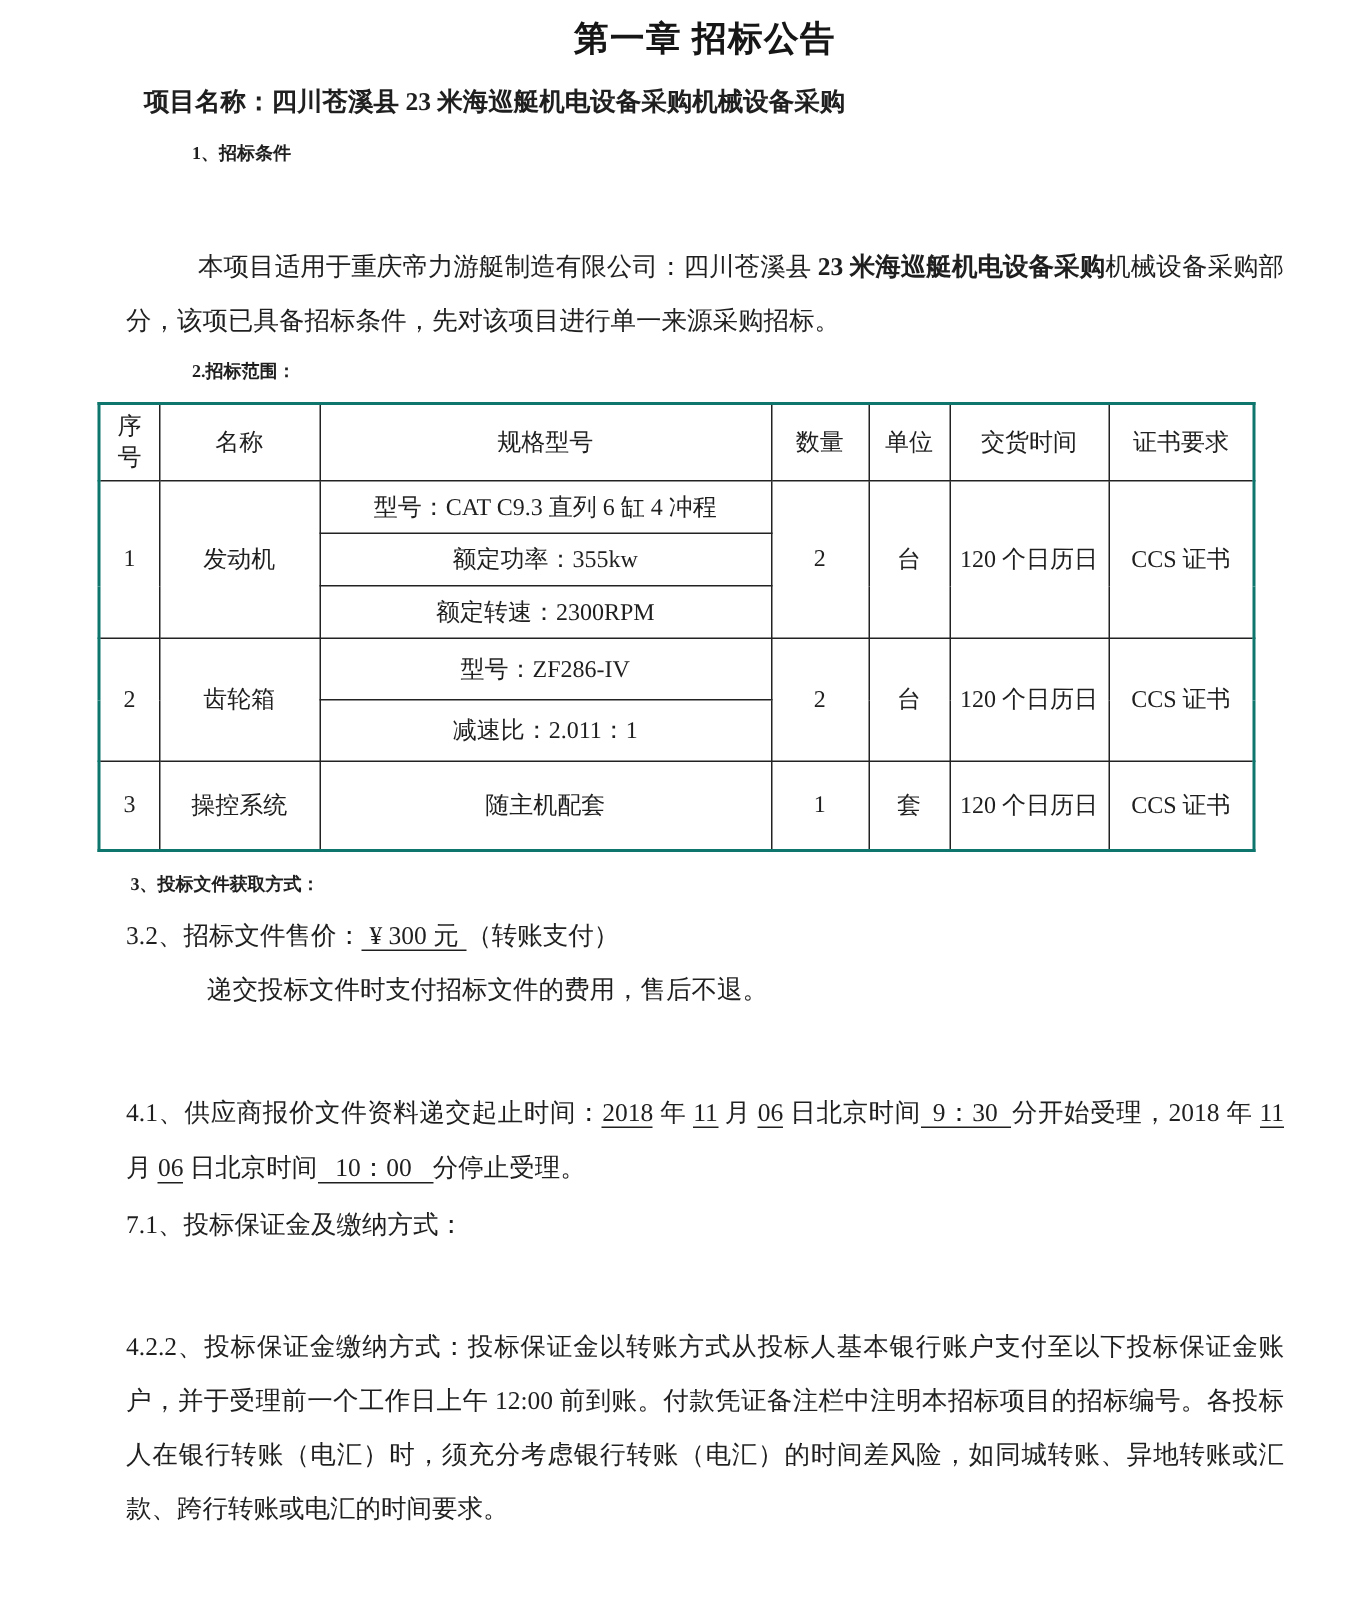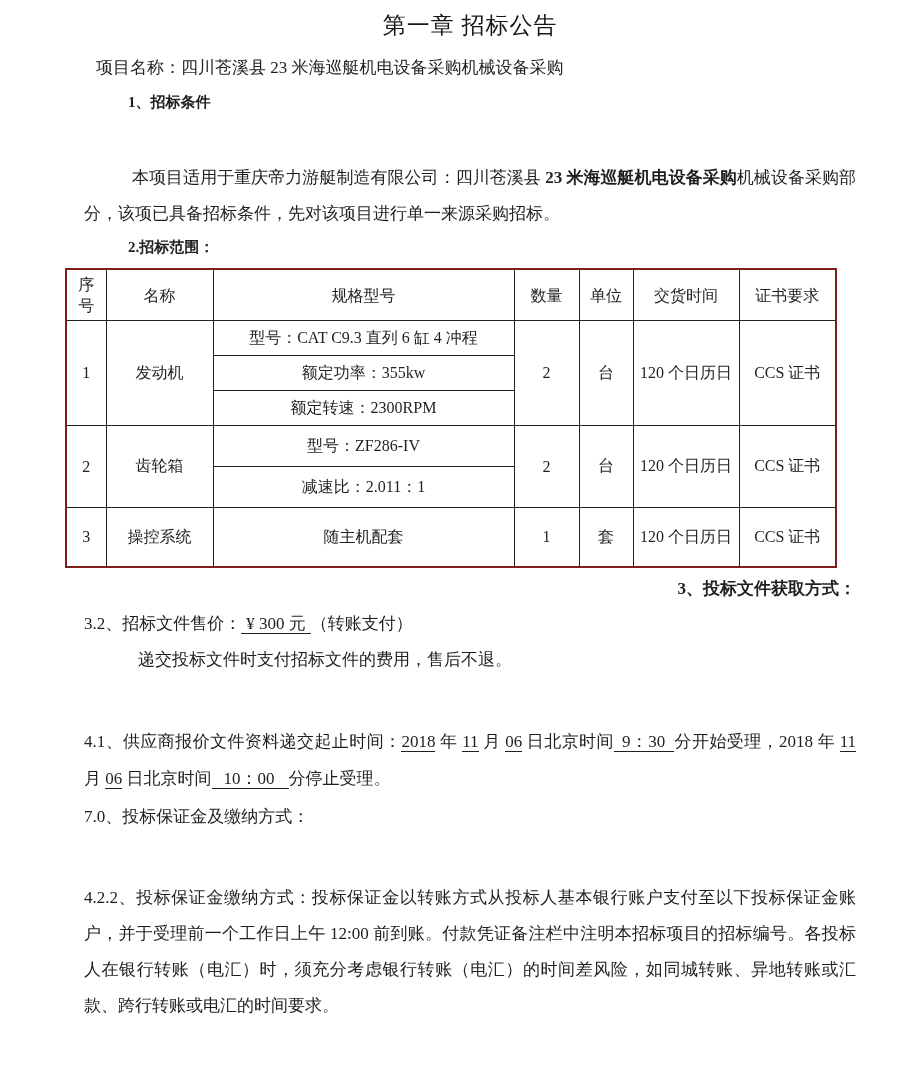--- a/index.html
+++ b/index.html
@@ -7,45 +7,45 @@
     position:relative;
     width:900px; height:1069px;
     background:#ffffff;
     color:#1f1f1f;
     font-family:"Liberation Serif","DejaVu Serif",serif;
     box-sizing:border-box;
     padding:8px 44px 0 84px;
     overflow:hidden;
   }
   h1 {
-    font-size:23px; font-weight:normal; text-align:center;
+    font-size:23px; font-weight:bold; text-align:center;
     margin:2px 0 16px; letter-spacing:1px; color:#161616;
   }
   p { margin:0; }
-  .meta { font-size:17px; padding-left:12px; margin-bottom:12px; line-height:22px; }
+  .meta { font-size:17px; padding-left:12px; margin-bottom:12px; line-height:22px;font-weight:bold; }
   .bold { font-weight:bold; }
-  .h12 { font-size:15px; font-weight:bold; padding-left:44px; margin:4px 0 10px; line-height:22px; }
-  .h34 { font-size:17px; font-weight:bold; padding-left:3px; margin:6px 0 8px; line-height:22px;text-align:right; }
+  .h12 { font-size:12px; font-weight:bold; padding-left:44px; margin:4px 0 10px; line-height:22px; }
+  .h34 { font-size:12px; font-weight:bold; padding-left:3px; margin:6px 0 8px; line-height:22px; }
   .body { font-size:17px; line-height:36px; }
   .just { text-align:justify;margin-top:47px; }
   .lh28 { line-height:28px; }
   .lh32 { line-height:32px; }
   .ind48 { text-indent:48px; }
   .ind54 { text-indent:54px; }
   .mb4 { margin-bottom:4px; }
   .u { border-bottom:1.5px solid #1f1f1f; }
   .pad4 { padding:0 5px;text-align:right; }
   .pad8 { padding:0 9px 0 8px; }
   .blank { padding:0 30px 0 34px; }
   table.scope {
     border-collapse:collapse;
     width:770px;
     margin:4px 0 10px -19px;
     font-size:16px;
-    border:2px solid #7f1d1d;
+    border:2px solid #0f766e;
     table-layout:fixed;
   }
   table.scope th, table.scope td {
     border:1.5px solid #222;
     padding:2px 6px;
     text-align:center;
     font-weight:normal;
     vertical-align:middle;
     overflow:hidden;
   }
@@ -136,18 +136,18 @@
   <p class="h34">3、投标文件获取方式：</p>
 
 
   <p class="body lh32 mb4"><span>3.2、招标文件售价：</span><span class="u pad4">¥ 300 元</span><span>（转账支付）</span></p>
 
   <p class="body lh32 ind54 mb4">递交投标文件时支付招标文件的费用，售后不退。</p>
 
 
   <p class="body just mb4" style="line-height:37px"><span>4.1、供应商报价文件资料递交起止时间：</span><span class="u">2018</span><span> 年 </span><span class="u">11</span><span> 月 </span><span class="u">06</span><span> 日北京时间</span><span class="u pad8">9：30</span><span>分开始受理，2018 年 </span><span class="u">11</span><span> 月 </span><span class="u">06</span><span> 日北京时间</span><span class="u pad8" style="padding:0 14px 0 12px">10：00</span><span>分停止受理。</span></p>
 
-  <p class="body lh32 mb4">7.0、投标保证金及缴纳方式：</p>
+  <p class="body lh32 mb4">7.1、投标保证金及缴纳方式：</p>
 
 
   <p class="body just mb4" style="line-height:36px">4.2.2、投标保证金缴纳方式：投标保证金以转账方式从投标人基本银行账户支付至以下投标保证金账户，并于受理前一个工作日上午 12:00 前到账。付款凭证备注栏中注明本招标项目的招标编号。各投标人在银行转账（电汇）时，须充分考虑银行转账（电汇）的时间差风险，如同城转账、异地转账或汇款、跨行转账或电汇的时间要求。</p>
 
 </div>
 
 </body></html>

